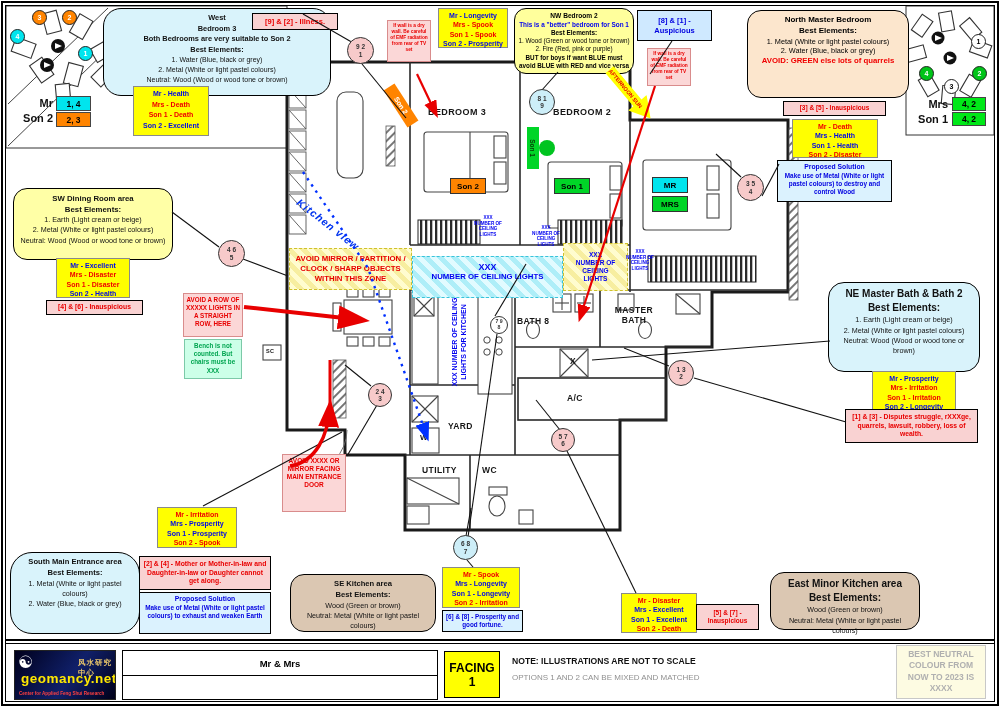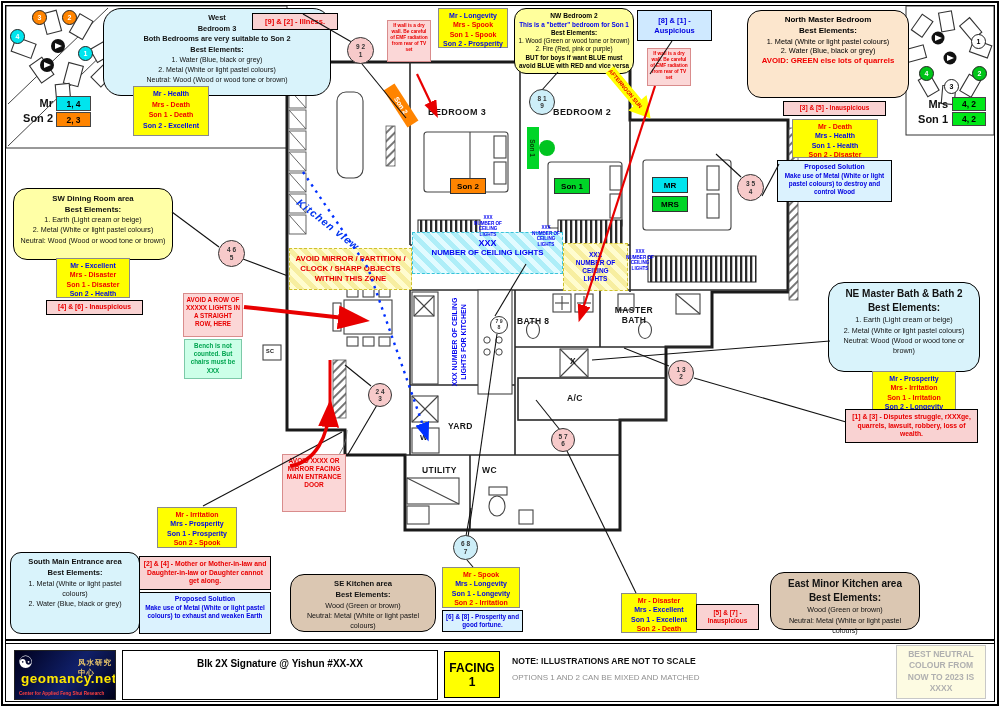--- a/index.html
+++ b/index.html
@@ -232,21 +232,21 @@
 Neutral: Wood (Wood or wood tone or brown)</div>
   </div>
   <div class="abs area" style="left:828px;top:282px;width:152px;height:90px;border-radius:16px;">
     <div class="t pre" style="font-size:10px;">NE Master Bath &amp; Bath 2
 Best Elements:</div>
     <div class="b pre" style="font-size:7.2px;">1. Earth (Light cream or beige)
 2. Metal (White or light pastel colours)
 Neutral: Wood (Wood or wood tone or brown)</div>
     <div style="color:#f00000;font-weight:bold;font-size:8px;margin-top:29px;">AVOID: GREEN</div>
   </div>
-  <div class="abs area" style="left:10px;top:552px;width:130px;height:82px;border-radius:11px;">
+  <div class="abs area" style="left:10px;top:552px;width:130px;height:82px;border-radius:22px;">
     <div class="t pre" style="font-size:7.6px;">South Main Entrance area
 Best Elements:</div>
     <div class="b pre" style="font-size:7.2px;">1. Metal (White or light pastel colours)
 2. Water (Blue, black or grey)</div>
   </div>
   <div class="abs area" style="left:290px;top:574px;width:146px;height:58px;border-radius:14px;background:#dbc7b2;">
     <div class="t pre" style="font-size:7.6px;">SE Kitchen area
 Best Elements:</div>
     <div class="b pre" style="font-size:7.2px;">Wood (Green or brown)
 Neutral: Metal (White or light pastel colours)</div>
@@ -328,21 +328,21 @@
   <div class="abs warn" style="left:387px;top:20px;width:44px;height:42px;font-size:4.8px;">If wall is a dry wall. Be careful of EMF radiation from rear of TV set</div>
   <div class="abs warn" style="left:647px;top:48px;width:44px;height:38px;font-size:4.8px;">If wall is a dry wall. Be careful of EMF radiation from rear of TV set</div>
   <div class="abs warn" style="left:183px;top:293px;width:60px;height:44px;font-size:6.3px;">AVOID A ROW OF XXXXX LIGHTS IN A STRAIGHT ROW, HERE</div>
   <div class="abs" style="left:184px;top:339px;width:58px;height:40px;background:#ccffe8;border:1px solid #7cc9a8;color:#00a550;font-weight:bold;font-size:6.3px;text-align:center;line-height:1.3;padding:2px 1px;">Bench is not counted. But chairs must be XXX</div>
   <div class="abs warn" style="left:282px;top:454px;width:64px;height:58px;font-size:6.5px;">AVOID XXXX OR MIRROR FACING MAIN ENTRANCE DOOR</div>
   <div class="abs" style="left:896px;top:645px;width:90px;height:54px;background:#fdfbe2;border:1.5px solid #c8c8c8;color:#b0b0b0;font-weight:bold;font-size:8.5px;text-align:center;line-height:1.35;padding:3px;">BEST NEUTRAL COLOUR FROM NOW TO 2023 IS XXXX</div>
 
   <div class="abs zoneY" style="left:289px;top:248px;width:123px;height:42px;display:flex;align-items:center;">
     <div style="width:100%;color:#e80000;font-weight:bold;font-size:7.8px;text-align:center;line-height:1.25;">AVOID MIRROR / PARTITION / CLOCK / SHARP OBJECTS WITHIN THIS ZONE</div>
   </div>
-  <div class="abs zoneC" style="left:412px;top:232px;width:151px;height:42px;padding-top:5px;">
+  <div class="abs zoneC" style="left:412px;top:256px;width:151px;height:42px;padding-top:5px;">
     <div class="zonetext" style="font-size:9px;">XXX</div>
     <div class="zonetext" style="font-size:7.8px;">NUMBER OF CEILING LIGHTS</div>
   </div>
   <div class="abs zoneY" style="left:563px;top:243px;width:65px;height:48px;display:flex;align-items:center;">
     <div class="zonetext pre" style="width:100%;font-size:6.5px;line-height:1.25;">XXX
 NUMBER OF
 CEILING
 LIGHTS</div>
   </div>
 
@@ -453,21 +453,21 @@
 
   <div class="abs" style="left:6px;top:639px;width:988px;border-top:2px solid #000;"></div>
   <div class="abs" style="left:6px;top:643px;width:988px;border-top:1px solid #000;"></div>
   <div class="abs" style="left:14px;top:650px;width:102px;height:50px;background:linear-gradient(125deg,#00001c 0%,#10206a 55%,#000018 100%);border:1px solid #222;overflow:hidden;">
     <div class="abs" style="left:3px;top:1px;color:#fff;font-size:17px;">☯</div>
     <div class="abs" style="left:25px;top:7px;color:#e8c56a;font-size:7.5px;font-weight:bold;letter-spacing:1px;margin-left:38px;">风水研究中心</div>
     <div class="abs" style="left:6px;top:20px;color:#ffe800;font-size:13.5px;font-weight:bold;letter-spacing:.5px;">geomancy.net</div>
     <div class="abs" style="left:4px;top:40px;color:#ff4040;font-size:4.6px;font-weight:bold;">Center for Applied Feng Shui Research</div>
   </div>
   <div class="abs" style="left:122px;top:650px;width:316px;height:50px;border:1.4px solid #000;">
-    <div style="height:24px;display:flex;align-items:center;justify-content:center;font-weight:bold;font-size:10px;">Blk 2X Signature @ Yishun #XX-XX</div>
+    <div style="height:24px;border-bottom:1.2px solid #000;display:flex;align-items:center;justify-content:center;font-weight:bold;font-size:9.5px;">Mr &amp;  Mrs</div>
   </div>
   <div class="abs" style="left:444px;top:651px;width:56px;height:47px;background:#ffff00;border:1.6px solid #000;display:flex;flex-direction:column;align-items:center;justify-content:center;font-weight:bold;">
     <div style="font-size:12px;">FACING</div>
     <div style="font-size:12px;">1</div>
   </div>
   <div class="abs ftlbl" style="left:512px;top:656px;font-size:8.6px;">NOTE: ILLUSTRATIONS ARE NOT TO SCALE</div>
   <div class="abs" style="left:512px;top:673px;font-size:8px;color:#909090;">OPTIONS 1 AND 2 CAN BE MIXED AND MATCHED</div>
 </div>
 
 </body></html>

